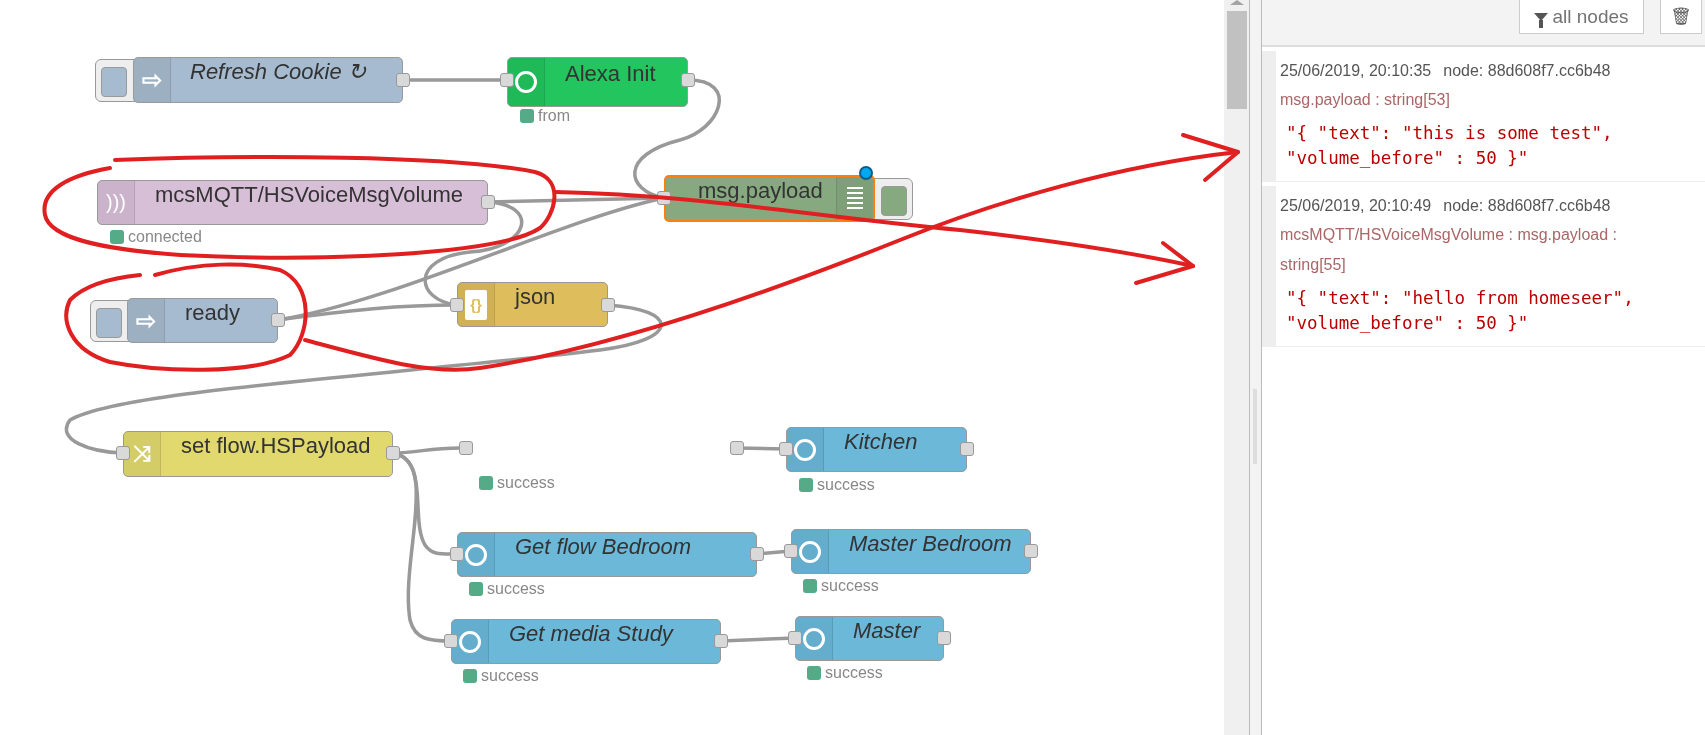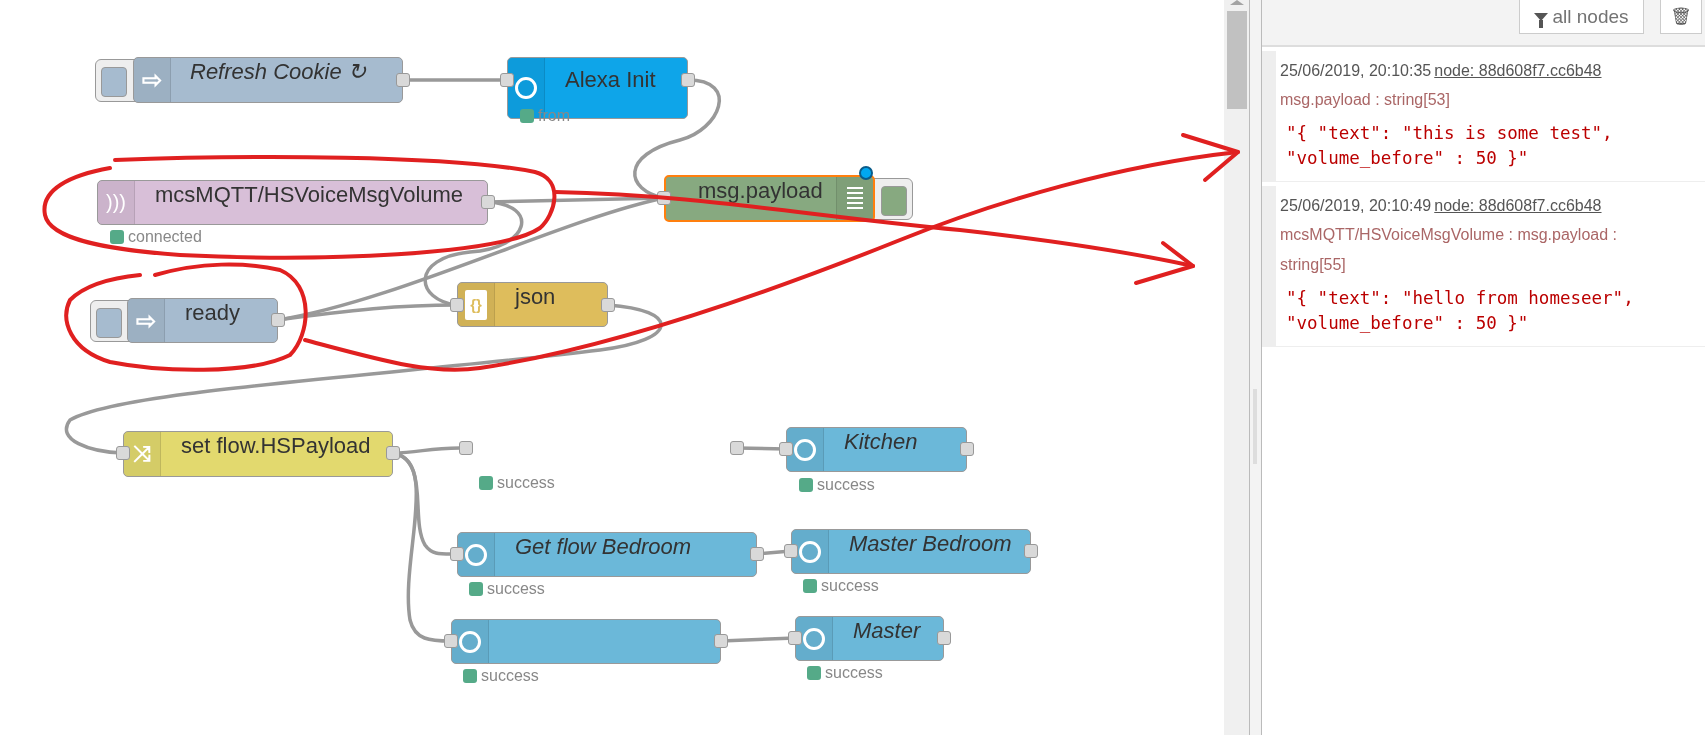--- a/index.html
+++ b/index.html
@@ -30,21 +30,21 @@
   #divider .grip { position:absolute; left:3px; top:389px; width:4px; height:75px; background:#ddd; }
   #sidebar { position:absolute; left:1262px; top:0; width:443px; height:735px; background:#fff; z-index:2; }
   #sb-header { position:absolute; left:0; top:0; width:443px; height:47px; background:#f3f3f3; border-bottom:2px solid #ddd; box-sizing:border-box; }
   #filter-btn { position:absolute; left:257px; top:-1px; width:125px; height:35px; background:#fff; border:1px solid #ccc; box-sizing:border-box; display:flex; align-items:center; justify-content:center; font-size:19px; color:#737373; }
   #filter-btn .funnel { width:0; height:0; border-left:7px solid transparent; border-right:7px solid transparent; border-top:8px solid #555; margin-right:4px; position:relative; }
   #filter-btn .funnel::after { content:""; position:absolute; left:-2px; top:-1px; width:4px; height:8px; background:#555; }
   #trash-btn { position:absolute; left:398px; top:-1px; width:42px; height:35px; background:#fff; border:1px solid #ccc; box-sizing:border-box; display:flex; align-items:center; justify-content:center; font-size:17px; color:#555; }
   #messages { position:absolute; left:0; top:51px; width:443px; }
   .msg { position:relative; background:#fff; border-bottom:1px solid #eee; border-left:14px solid #eee; box-sizing:border-box; padding:6px 0 10px 4px; margin-bottom:4px; }
   .msg .meta { font-size:16px; color:#555; line-height:28px; }
-  .msg .meta span + span { margin-left:3px;text-decoration:underline; }
+  .msg .meta span + span { margin-left:12px; }
   .msg .topic { font-size:16px; color:#a66; line-height:30px; padding-right:68px; }
   .msg .payload { font-family:"DejaVu Sans Mono", monospace; font-size:17.5px; color:#b00; line-height:25px; margin-top:6px; padding-left:6px; white-space:pre-wrap; }
 </style>
 </head>
 <body>
 
 <div id="canvas">
 
   <svg id="wires" viewBox="0 0 1262 735">
     <g fill="none" stroke="#999" stroke-width="3.5">
@@ -68,21 +68,21 @@
     <div class="inner" style="background:#a6bbcf;"></div>
   </div>
   <div class="node left-icon" style="left:133px;top:57px;width:270px;height:46px;background:#a6bbcf;">
     <div class="icon-area">
         <span style="color:#fff;font-size:24px;font-weight:bold;">⇨</span>
       </div>
     <div class="label italic" style="left:56px;">Refresh Cookie ↻</div>
   </div>
   <div class="port" style="left:396px;top:73px;"></div>
 
-  <div class="node left-icon" style="left:507px;top:57px;width:181px;height:62px;background:#0ea5e9;">
+  <div class="node left-icon" style="left:507px;top:57px;width:181px;height:50px;background:#22c55e;">
     <div class="icon-area">
         <div class="ring"></div>
       </div>
     <div class="label" style="left:57px;">Alexa Init</div>
   </div>
   <div class="port" style="left:500px;top:73px;"></div>
   <div class="port" style="left:681px;top:73px;"></div>
   <div class="status" style="left:520px;top:107px;">
       <span class="dot"></span>
       <span>from</span>
@@ -184,20 +184,21 @@
   <div class="port" style="left:1024px;top:544px;"></div>
   <div class="status" style="left:803px;top:577px;">
       <span class="dot"></span>
       <span>success</span>
     </div>
 
   <div class="node left-icon" style="left:451px;top:619px;width:270px;height:45px;background:#6bb8d9;">
     <div class="icon-area">
         <div class="ring"></div>
       </div>
+    <div class="label italic" style="left:57px;">Get media Study</div>
   </div>
   <div class="port" style="left:444px;top:634px;"></div>
   <div class="port" style="left:714px;top:634px;"></div>
   <div class="status" style="left:463px;top:667px;">
       <span class="dot"></span>
       <span>success</span>
     </div>
 
   <div class="node left-icon" style="left:795px;top:616px;width:149px;height:45px;background:#6bb8d9;">
     <div class="icon-area">

